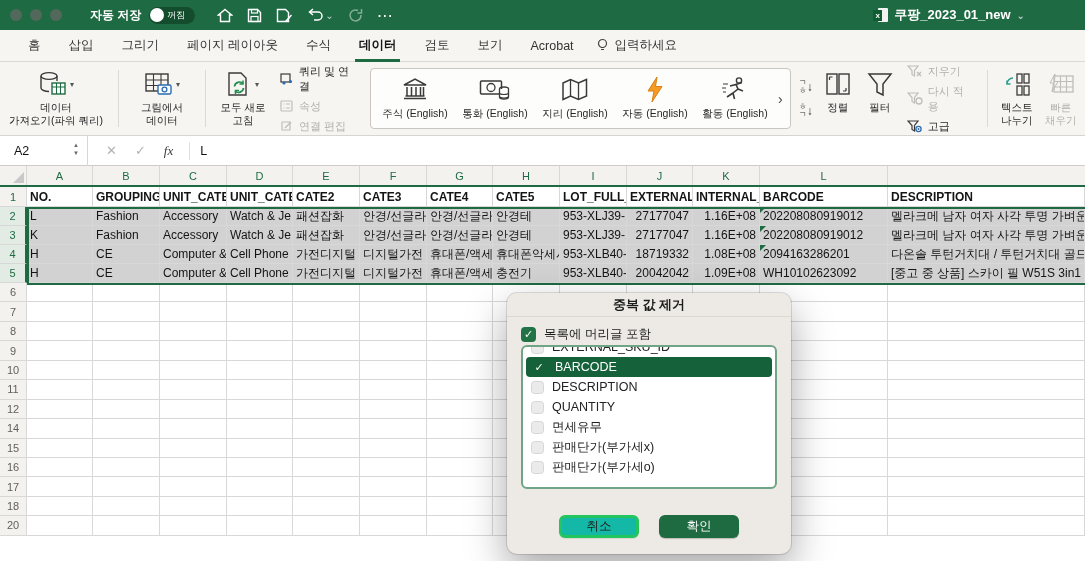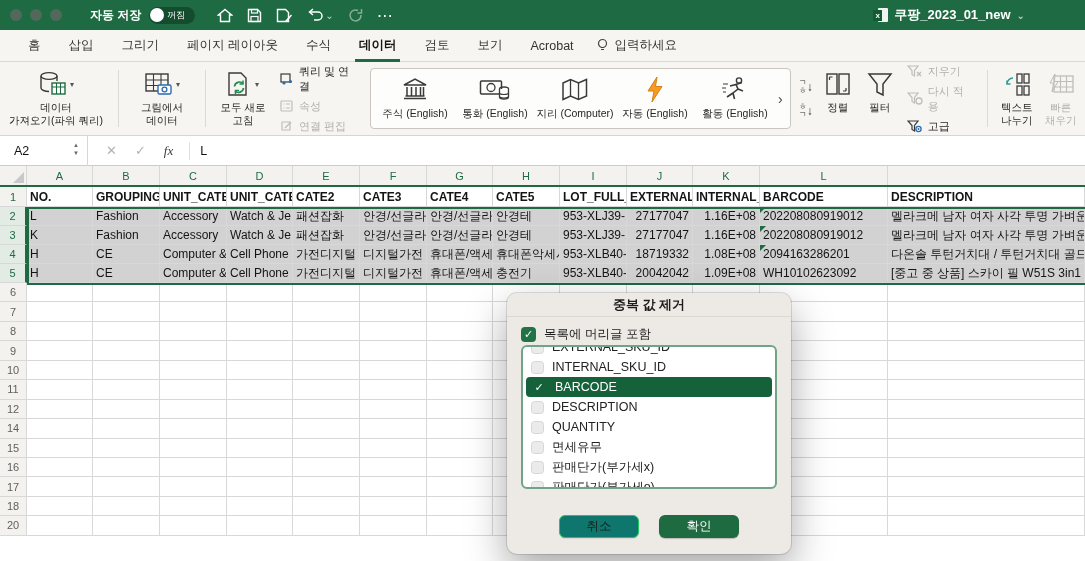--- a/index.html
+++ b/index.html
@@ -98,21 +98,21 @@
     display:flex; align-items:center; justify-content:center; }
   .dlg-list { position:absolute; left:14px; top:52px; width:256px; height:144px; background:#fff;
     border:2px solid #6fa586; border-radius:6px; overflow:hidden; }
   .dlg-list-inner { margin-top:-10px; }
   .li { height:20px; display:flex; align-items:center; gap:8px; padding-left:8px; font-size:12.5px; color:#222; }
   .li .cb { width:13px; height:13px; border-radius:3.5px; background:#ebebeb; border:1px solid #d6d6d6; flex:none; }
   .li.sel { background:#15613a; color:#fff; margin:0 3px; border-radius:4px; padding-left:5px; }
   .li.sel .cb { background:transparent; border:none; width:16px; text-align:center; font-size:11px; }
   .dlg-btns { position:absolute; left:0; bottom:16px; width:100%; display:flex; justify-content:center; gap:20px; }
   .btn { width:80px; height:23px; border-radius:6px; font-size:12.5px; display:flex; align-items:center; justify-content:center; }
-  .btn.cancel { background:#0f766e; border:1px solid #22c55e; color:#1c1c1c; box-shadow:0 1px 1px rgba(0,0,0,.08); }
+  .btn.cancel { background:#14b8a6; border:3px solid #22c55e; color:#1c1c1c; box-shadow:0 1px 1px rgba(0,0,0,.08); }
   .btn.ok { background:#1f6b41; color:#fff; box-shadow:0 1px 1px rgba(0,0,0,.2); }
 </style>
 </head>
 <body>
 
 <div id="titlebar">
   <div class="traffic">
     <span></span>
     <span></span>
     <span></span>
@@ -261,21 +261,21 @@
           <path d="M20.5 12 v8 c0 1.1 2 2 4.5 2 s4.5 -.9 4.5 -2 v-8" fill="#fff" stroke="#3a3a3a" stroke-width="1.3"></path>
           <path d="M20.5 15.5 c0 1.1 2 2 4.5 2 s4.5 -.9 4.5 -2 M20.5 19 c0 1.1 2 2 4.5 2 s4.5 -.9 4.5 -2" fill="none" stroke="#3a3a3a" stroke-width="1.1"></path>
         </svg>
       <span>통화 (English)</span>
       </div>
     <div class="dt-item">
       <svg width="30" height="26" viewBox="0 0 30 26">
           <path d="M3 6 L10.5 2.5 L18.5 6 L26.5 2.5 V19 L18.5 22.5 L10.5 19 L3 22.5 Z" fill="none" stroke="#3a3a3a" stroke-width="1.5"></path>
           <path d="M10.5 2.5 V19 M18.5 6 V22.5" stroke="#3a3a3a" stroke-width="1.3"></path>
         </svg>
-      <span>지리 (Computer)</span>
+      <span>지리 (English)</span>
       </div>
     <div class="dt-item">
       <svg width="22" height="27" viewBox="0 0 22 27">
           <path d="M13 1 L4 15 H10 L8 26 L18 10.5 H11.5 Z" fill="#f59a23" stroke="#d87f14" stroke-width="1"></path>
         </svg>
       <span>자동 (English)</span>
       </div>
     <div class="dt-item">
       <svg width="28" height="27" viewBox="0 0 28 27">
           <circle cx="18" cy="4.5" r="2.6" fill="none" stroke="#3a3a3a" stroke-width="1.4"></circle>
@@ -701,24 +701,20 @@
   <div class="dlg-check">
     <span class="cb-on">✓</span>
     <span>목록에 머리글 포함</span>
   </div>
   <div class="dlg-list">
     <div class="dlg-list-inner" id="dlg-items">
         <div class="li">
           <span class="cb"></span>
           <span>EXTERNAL_SKU_ID</span>
         </div>
-        <div class="li">
-          <span class="cb"></span>
-          <span>INTERNAL_SKU_ID</span>
-        </div>
         <div class="li sel">
           <span class="cb">✓</span>
           <span>BARCODE</span>
         </div>
         <div class="li">
           <span class="cb"></span>
           <span>DESCRIPTION</span>
         </div>
         <div class="li">
           <span class="cb"></span>

